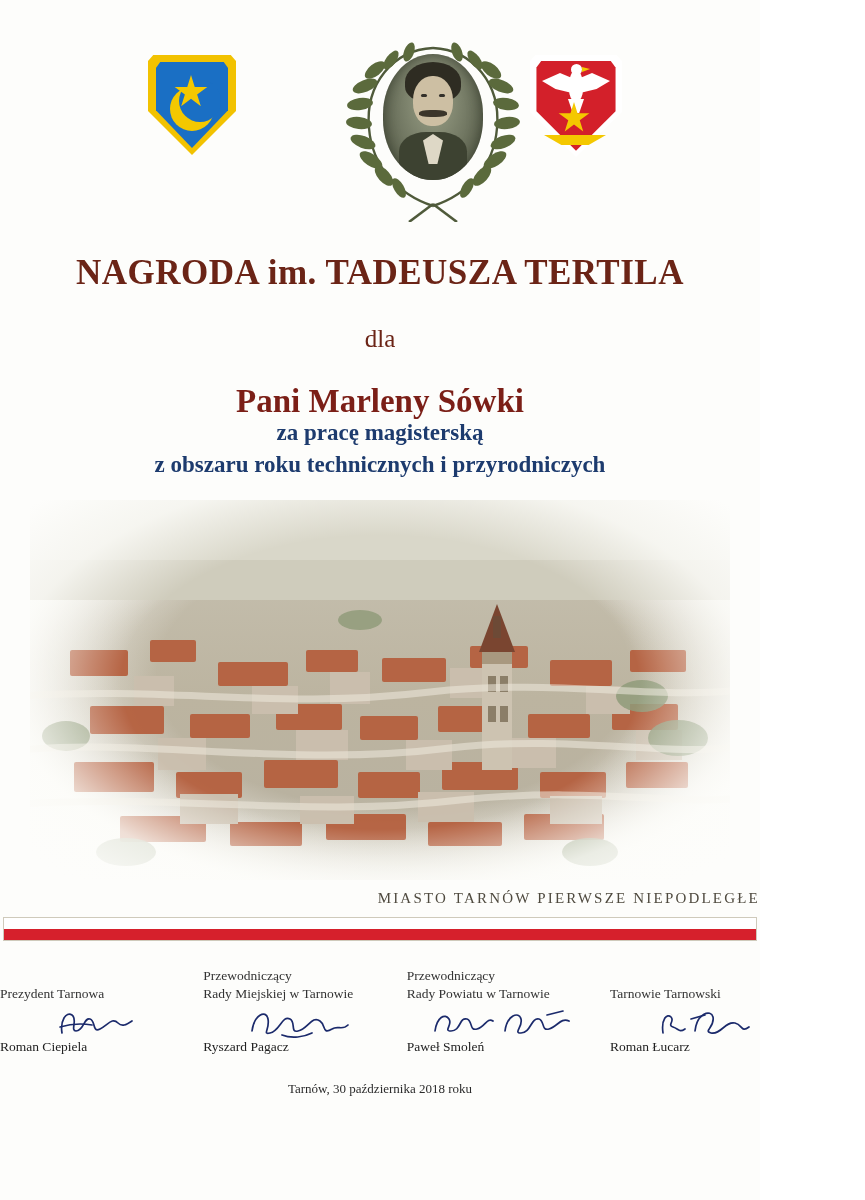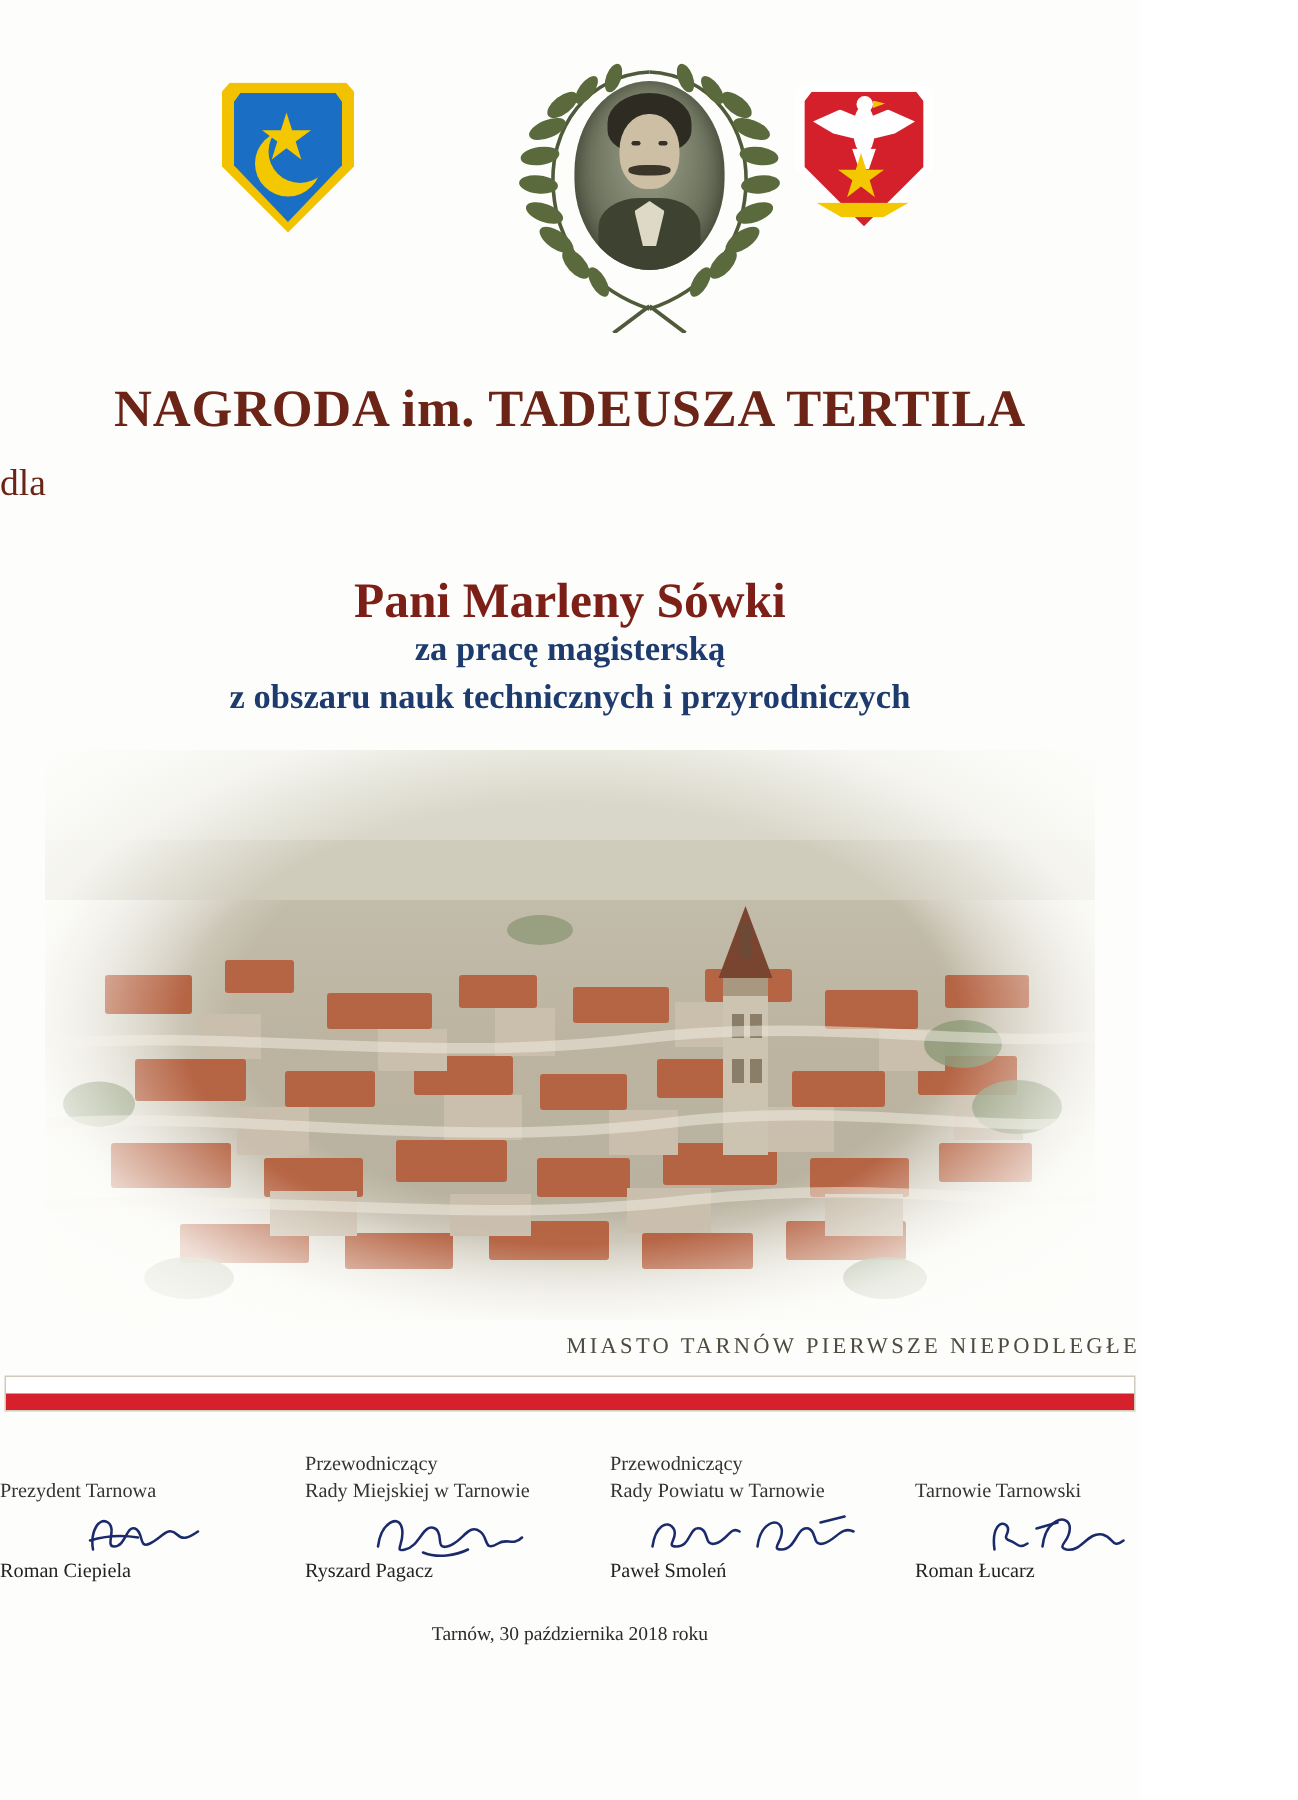--- a/index.html
+++ b/index.html
@@ -268,30 +268,31 @@
   .award-title {
     text-align: center;
     font-size: 35px;
     font-weight: bold;
     letter-spacing: 0.5px;
     color: #6b2416;
     margin-top: 28px;
     font-family: "Liberation Serif", serif;
   }
   .for-word {
+    text-align: center;
     font-size: 25px;
     color: #6b2416;
-    margin-top: 16px;
+    margin-top: 32px;
   }
   .recipient {
     text-align: center;
     font-size: 33px;
     font-weight: bold;
     color: #7b1f17;
-    margin-top: 46px;
+    margin-top: 30px;
   }
   .reason {
     text-align: center;
     color: #1d3b6e;
     font-weight: bold;
   }
   .reason .l1 { font-size: 23px; }
   .reason .l2 { font-size: 23px; margin-top: 6px; }
   .reason .l3 { font-size: 25px; margin-top: 8px; }
 
@@ -451,21 +452,21 @@
       <div class="star-right"></div>
     </div>
   </div>
 
   <div class="award-title">NAGRODA im. TADEUSZA TERTILA</div>
   <div class="for-word">dla</div>
   <div class="recipient">Pani Marleny Sówki</div>
 
   <div class="reason">
     <div class="l1">za pracę magisterską</div>
-    <div class="l2">z obszaru nauk technicznych i przyrodniczych</div>
+    <div class="l2">z obszaru roku technicznych i przyrodniczych</div>
   </div>
 
   <div class="photo">
     <div class="base"></div>
     <svg class="roofs" viewBox="0 0 700 380" preserveAspectRatio="none">
 
       <rect x="0" y="0" width="700" height="80" fill="#d9d7c9"></rect>
       <rect x="0" y="60" width="700" height="40" fill="#cfccbc"></rect>
 
       <g opacity="0.95">

